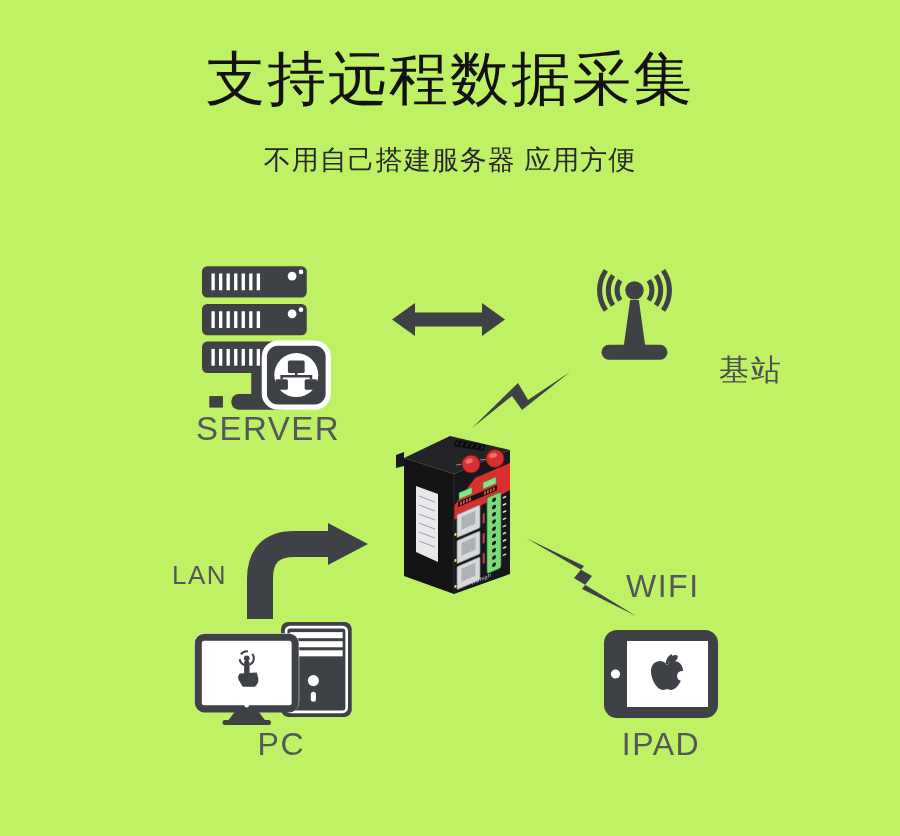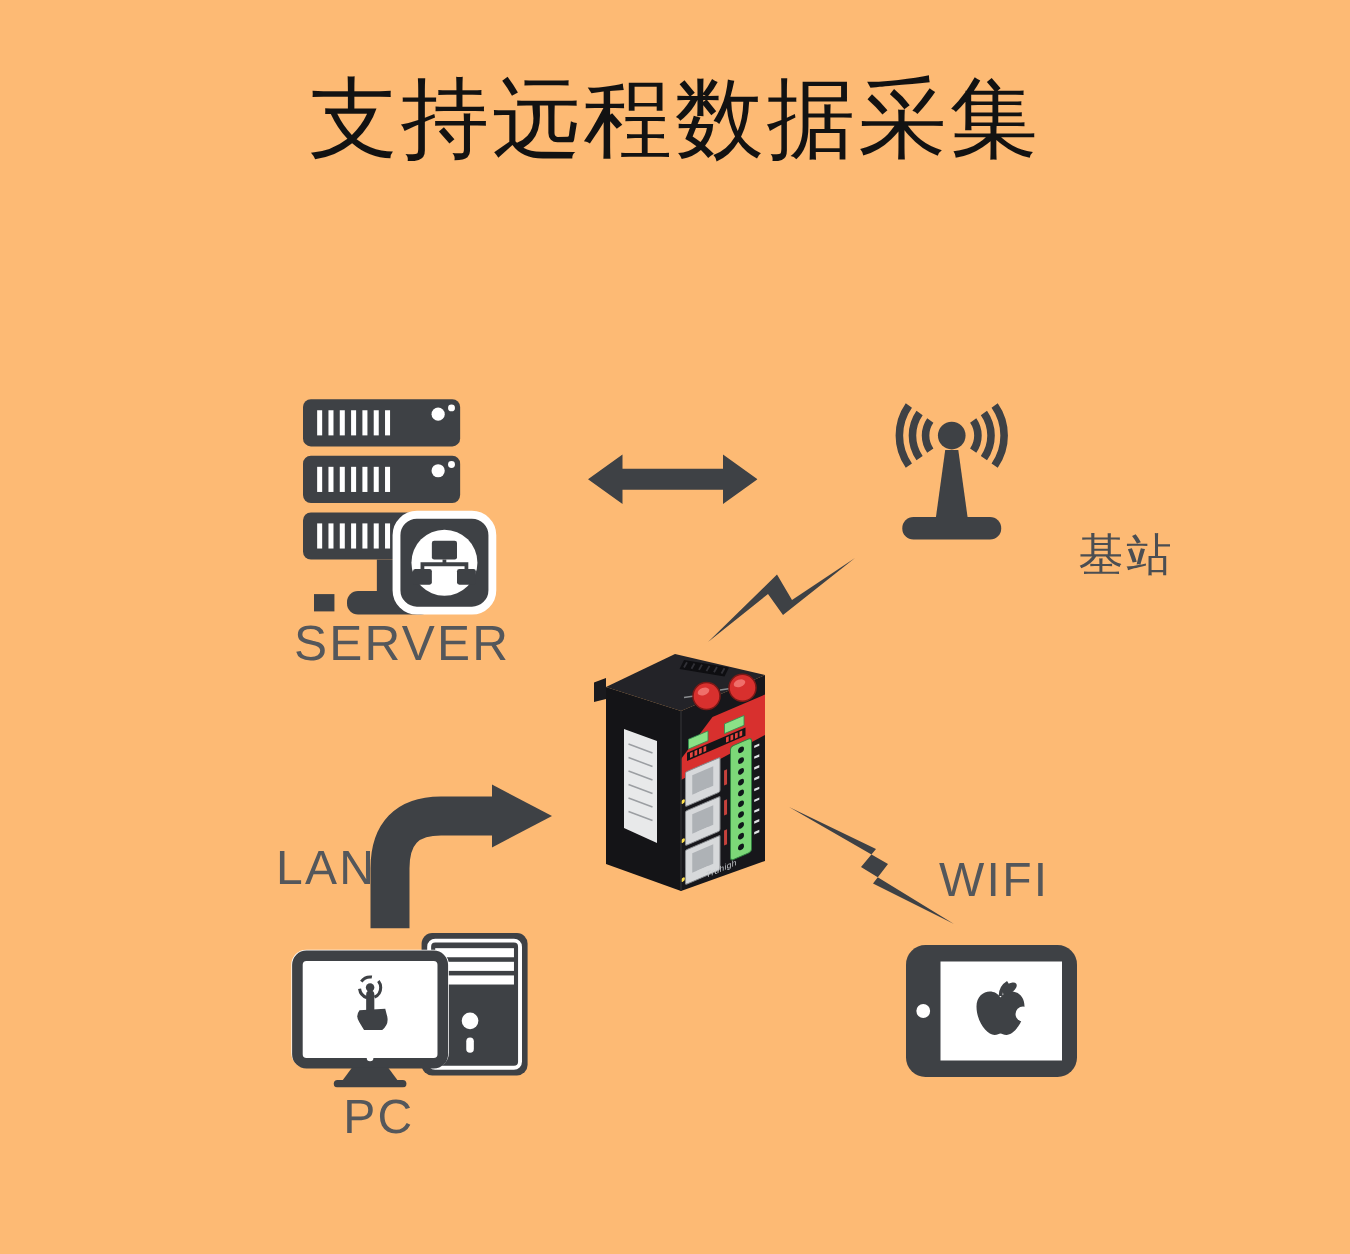--- a/index.html
+++ b/index.html
@@ -1,17 +1,17 @@
 <!DOCTYPE html>
 <html><head>
 <meta charset="utf-8">
 <style>
   html,body{margin:0;padding:0;background:#ffffff;}
   #canvas{
-    position:relative;width:900px;height:836px;background:#fdba74;overflow:hidden;
+    position:relative;width:900px;height:836px;background:#bef264;overflow:hidden;
     font-family:"Liberation Sans","DejaVu Sans",sans-serif;
   }
   .abs{position:absolute;}
   #title{
     left:0;top:40px;width:900px;text-align:center;
     font-size:59px;font-weight:500;letter-spacing:2px;color:#121212;
   }
   #subtitle{
     left:0;top:142px;width:900px;text-align:center;
     font-size:27px;font-weight:400;letter-spacing:1px;color:#28282a;
@@ -21,20 +21,21 @@
   }
   .lbl-cjk{color:#4b4e52;letter-spacing:2px;margin-left:36px;}
   svg{display:block;}
 </style>
 </head>
 <body>
 
 <div id="canvas">
 
   <div class="abs" id="title">支持远程数据采集</div>
+  <div class="abs" id="subtitle">不用自己搭建服务器 应用方便</div>
 
   <div class="abs" style="left:202px;top:266px;">
     <svg width="132" height="147" viewBox="0 0 126 140">
       <g fill="#3e4145">
         <g>
           <rect x="0" y="0" width="100" height="30" rx="5"></rect>
           <rect x="0" y="36" width="100" height="30" rx="5"></rect>
           <rect x="0" y="72" width="100" height="30" rx="5"></rect>
           <rect x="47" y="102" width="12" height="21"></rect>
           <rect x="28" y="122" width="54" height="15" rx="7"></rect>
@@ -230,21 +231,21 @@
       <line x1="62" y1="50" x2="62" y2="170" stroke="#2c2c30" stroke-width="1"></line>
     </svg>
   </div>
 
   <div class="abs" style="left:238px;top:517px;">
     <svg width="130" height="102" viewBox="0 0 130 102">
       <path d="M22,102 L22,62 Q22,27 56,27 L92,27" stroke="#3e4145" stroke-width="26" fill="none"></path>
       <polygon points="90,6 130,27 90,48" fill="#3e4145"></polygon>
     </svg>
   </div>
-  <div class="abs lbl" style="left:184px;top:560px;font-size:32px;">LAN</div>
+  <div class="abs lbl" style="left:172px;top:560px;font-size:26px;">LAN</div>
 
   <div class="abs" style="left:524px;top:538px;">
     <svg width="116" height="80" viewBox="0 0 116 80">
       <polygon fill="#3e4145" points="2,0 60,28 50,40 112,78 58,51 68,38"></polygon>
     </svg>
   </div>
   <div class="abs lbl" style="left:626px;top:568px;font-size:32px;">WIFI</div>
 
   <div class="abs" style="left:194px;top:620px;">
     <svg width="162" height="105" viewBox="0 0 160 104">
@@ -269,29 +270,30 @@
 
         <g>
           <circle cx="52" cy="38" r="7" stroke="#3e4145" stroke-width="2" fill="none" stroke-dasharray="8 5"></circle>
           <circle cx="52" cy="38" r="2.8" fill="#3e4145"></circle>
           <rect x="49.4" y="40" width="5.4" height="15" rx="2.7" fill="#3e4145"></rect>
           <path d="M45,53 q-3,4 0,8 l3,5 h12 q5,-4 3,-10 l-1,-4 z" fill="#3e4145"></path>
         </g>
       </g>
     </svg>
   </div>
-  <div class="abs lbl" style="left:200px;top:726px;width:105px;text-align:center;font-size:32px;">PC</div>
+  <div class="abs lbl" style="left:200px;top:726px;width:105px;text-align:right;font-size:32px;">PC</div>
 
   <div class="abs" style="left:604px;top:630px;">
     <svg width="114" height="88" viewBox="0 0 114 88">
       <rect x="0" y="0" width="114" height="88" rx="13" fill="#3e4145"></rect>
       <rect x="23" y="11" width="81" height="66" fill="#ffffff"></rect>
       <circle cx="11.5" cy="44" r="4.6" fill="#ffffff"></circle>
       <g transform="translate(63,46)">
         <path d="M0,-11 C-4,-18 -16,-16 -16,-5 C-16,5 -9,14 -4,14 C-2,14 -1,13 0,13 C1,13 2,14 4,14 C9,14 16,5 16,-5 C16,-16 4,-18 0,-11 Z" fill="#3e4145"></path>
         <circle cx="15" cy="0" r="5" fill="#ffffff"></circle>
         <path d="M0,-12 Q0,-18 5,-21" stroke="#3e4145" stroke-width="2.5" fill="none"></path>
         <ellipse cx="6" cy="-17" rx="5.5" ry="3" fill="#3e4145" transform="rotate(-35 6 -17)"></ellipse>
       </g>
     </svg>
   </div>
+  <div class="abs lbl" style="left:604px;top:726px;width:114px;text-align:center;font-size:32px;">IPAD</div>
 
 </div>
 
 </body></html>

